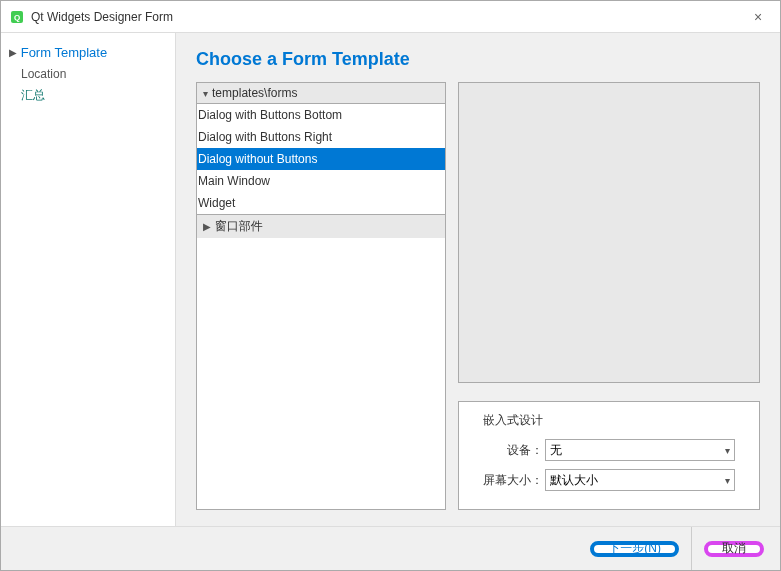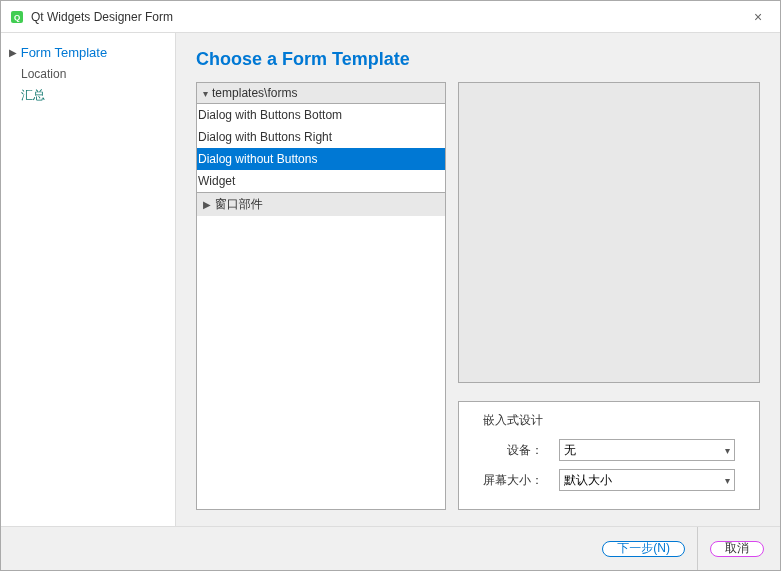--- a/index.html
+++ b/index.html
@@ -197,21 +197,21 @@
       font-size: 12px;
       color: #333;
       margin-bottom: 10px;
       font-weight: 500;
     }
 
     .form-row {
       display: flex;
       align-items: center;
       margin-bottom: 8px;
-      gap: 16px;
+      gap: 2px;
     }
 
     .form-label {
       font-size: 12px;
       color: #333;
       width: 60px;
       text-align: right;
     }
 
     .form-select {
@@ -241,21 +241,21 @@
       align-items: center;
       justify-content: flex-end;
       padding: 0 16px;
       gap: 8px;
     }
 
     .btn {
       height: 16px;
       padding: 0 14px;
       font-size: 12px;
-      border: 1px solid #d946ef;
+      border: 4px solid #d946ef;
       background: #fff;
       cursor: pointer;
       display: flex;
       align-items: center;
       border-radius: 9px;
       color: #333;
     }
 
     .btn-primary {
       background: #fff;
@@ -317,20 +317,23 @@
           </div>
 
           <div class="template-list-item">
             <span>Dialog with Buttons Bottom</span>
           </div>
           <div class="template-list-item">
             <span>Dialog with Buttons Right</span>
           </div>
           <div class="template-list-item selected">
             <span>Dialog without Buttons</span>
+          </div>
+          <div class="template-list-item">
+            <span>Main Window</span>
           </div>
           <div class="template-list-item">
             <span>Widget</span>
           </div>
 
           <div class="template-subgroup">
             <span class="chevron">▶</span>
             <span>窗口部件</span>
           </div>
         </div>

